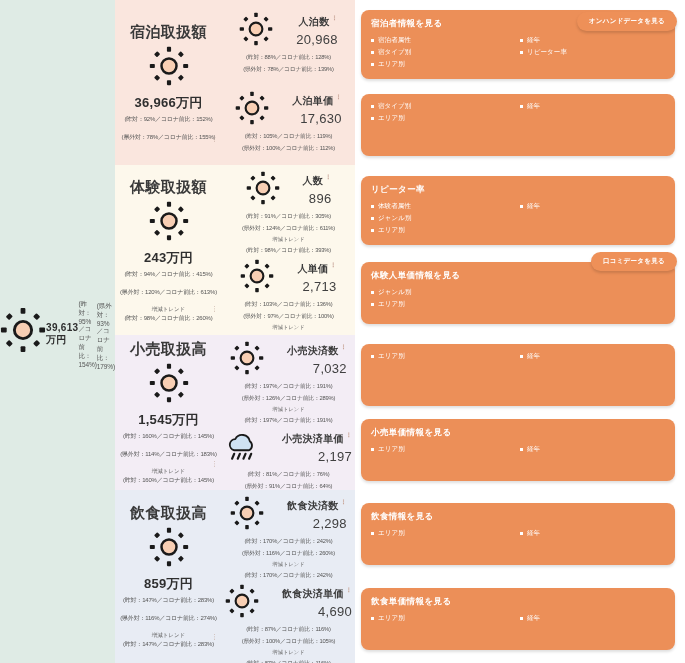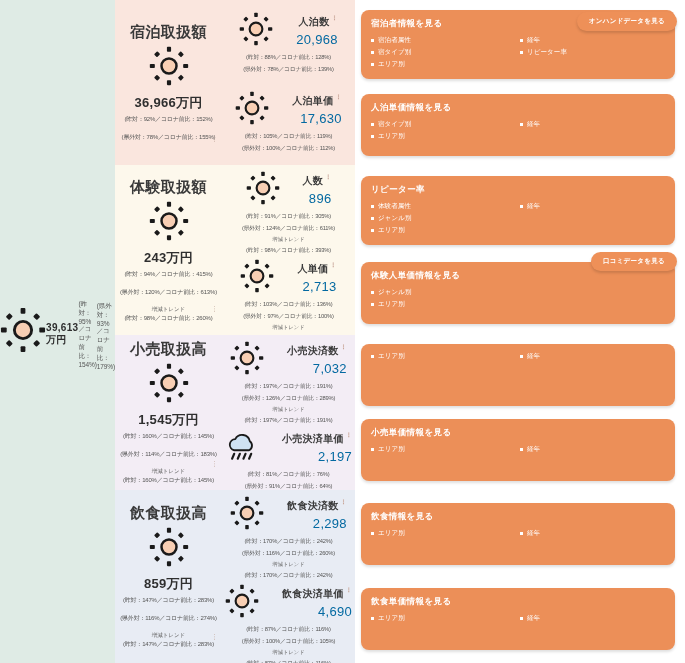--- a/index.html
+++ b/index.html
@@ -53,21 +53,21 @@
   .amt-sub { font-size: 6px; color:#555; margin-top: 3px; letter-spacing:-.2px; text-align:center;}
   .amt-sub-gap { margin-top: 9px; }
   .trend-lbl { font-size: 5.5px; color:#666; margin-top: 9px; }
   .trend-val { font-size: 6px; color:#555; margin-top: 1px; letter-spacing:-.2px;}
 
   
   .kpi { display:flex; flex-direction:column; align-items:center; padding: 2px 0; position:relative;}
   .kpi-top { display:flex; align-items:center; justify-content:center; gap:23px; width:100%;}
   .kpi-textcol { display:flex; flex-direction:column; align-items:flex-end; }
   .kpi-label { font-size: 10px; font-weight:700; color:#3a3a3a; letter-spacing:.3px; display:flex; align-items:flex-start; gap:2px;}
-  .kpi-value { font-size: 13px; color:#0369a1; font-weight:400; margin-top:3px; letter-spacing:.3px;text-align:right;}
+  .kpi-value { font-size: 13px; color:#404040; font-weight:400; margin-top:3px; letter-spacing:.3px;text-align:right;}
   .kpi-sub { font-size: 5.8px; color:#555; margin-top:3px; letter-spacing:-.2px; text-align:center;}
   .kpi-trend-lbl { font-size: 5.3px; color:#666; margin-top:3px;}
 
   
   .info { font-size: 6px; color:#c9a79a; line-height:1; }
   .info-abs { position:absolute; font-size:7px; color:#c3a89c; }
 
   
   .wicon { flex: 0 0 auto; }
 
@@ -229,21 +229,20 @@
               <span>経年</span>
             </div>
             <div class="obtn-item">
               <span class="bullet"></span>
               <span>リピーター率</span>
             </div>
           </div>
         </div>
       </div>
       <div class="obtn">
-        <div class="obtn-title">人泊単価情報を見る</div>
         <div class="obtn-cols">
           <div class="obtn-col">
             <div class="obtn-item">
               <span class="bullet"></span>
               <span>宿タイプ別</span>
             </div>
             <div class="obtn-item">
               <span class="bullet"></span>
               <span>エリア別</span>
             </div>

